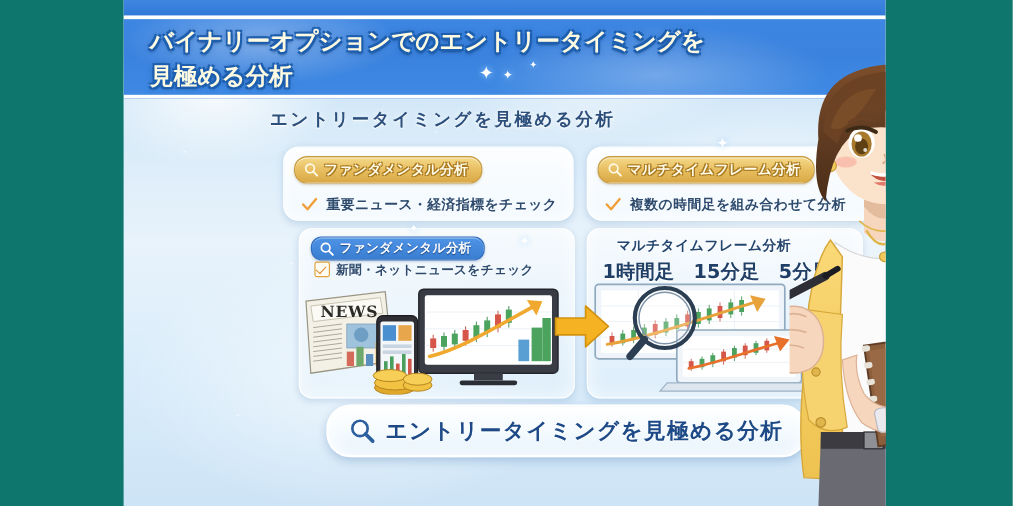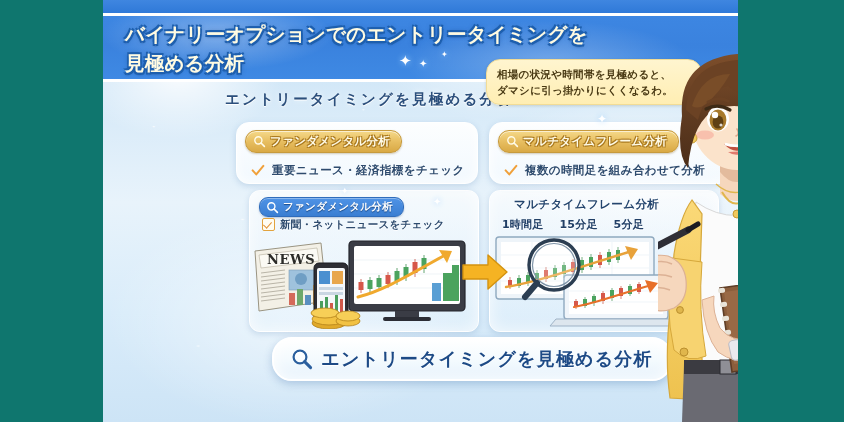--- a/index.html
+++ b/index.html
@@ -151,21 +151,21 @@
   }
   .ick-row{position:absolute;left:12px;top:27px;display:flex;align-items:flex-start;gap:5px;}
   .ick-box{width:11px;height:11px;flex:0 0 11px;border:1.4px solid #e2a33e;border-radius:2px;
     background:#fffdf2;position:relative;}
   .ick-box:after{content:"";position:absolute;left:2px;top:1px;width:4px;height:7px;
     border:solid #e2933a;border-width:0 1.8px 1.8px 0;transform:rotate(42deg);}
   .ick-text{font-size:10.5px;font-weight:bold;color:#2e4b6e;letter-spacing:.3px;
     text-shadow:0 1px 0 rgba(255,255,255,.9);}
 
   .tf-row{position:absolute;left:12px;top:26px;display:flex;gap:16px;}
-  .tf{font-size:11px;font-weight:bold;color:#213f66;letter-spacing:.2px;
+  .tf{font-size:16px;font-weight:bold;color:#213f66;letter-spacing:.2px;
     text-shadow:0 1px 0 rgba(255,255,255,.95);}
 
   
   .arrow{position:absolute;left:358px;top:252px;width:48px;height:40px;z-index:6;}
 
   
   .bottom{
     position:absolute;left:169px;top:337px;width:396px;height:40px;z-index:6;
     background:linear-gradient(180deg,#ffffff 0%,#f3fafe 55%,#e6f2fc 100%);
     border:2px solid #ffffff;border-radius:20px;
@@ -197,25 +197,20 @@
     <div class="banner">
       <div class="banner-text">バイナリーオプションでのエントリータイミングを
 見極める分析</div>
       <span class="spark" style="left:296px;top:36px;font-size:15px;">✦</span>
       <span class="spark" style="left:316px;top:42px;font-size:10px;">✦</span>
       <span class="spark" style="left:338px;top:34px;font-size:8px;">✦</span>
     </div>
 
     <div class="subtitle">エントリータイミングを見極める分析</div>
 
-    <div class="bubble">
-      <div class="bubble-text">相場の状況や時間帯を見極めると、
-ダマシに引っ掛かりにくくなるわ。</div>
-      <div class="bubble-tail"></div>
-    </div>
 
     <div class="card card-l">
       <div class="pill">
         <svg class="mag" viewBox="0 0 16 16">
           <circle cx="6.6" cy="6.6" r="4.4" fill="none" stroke="#fffbe8" stroke-width="1.7"></circle>
           <line x1="9.9" y1="9.9" x2="14" y2="14" stroke="#fffbe8" stroke-width="2" stroke-linecap="round"></line>
         </svg>
         <span class="pill-text">ファンダメンタル分析</span>
       </div>
       <div class="ck-row">

